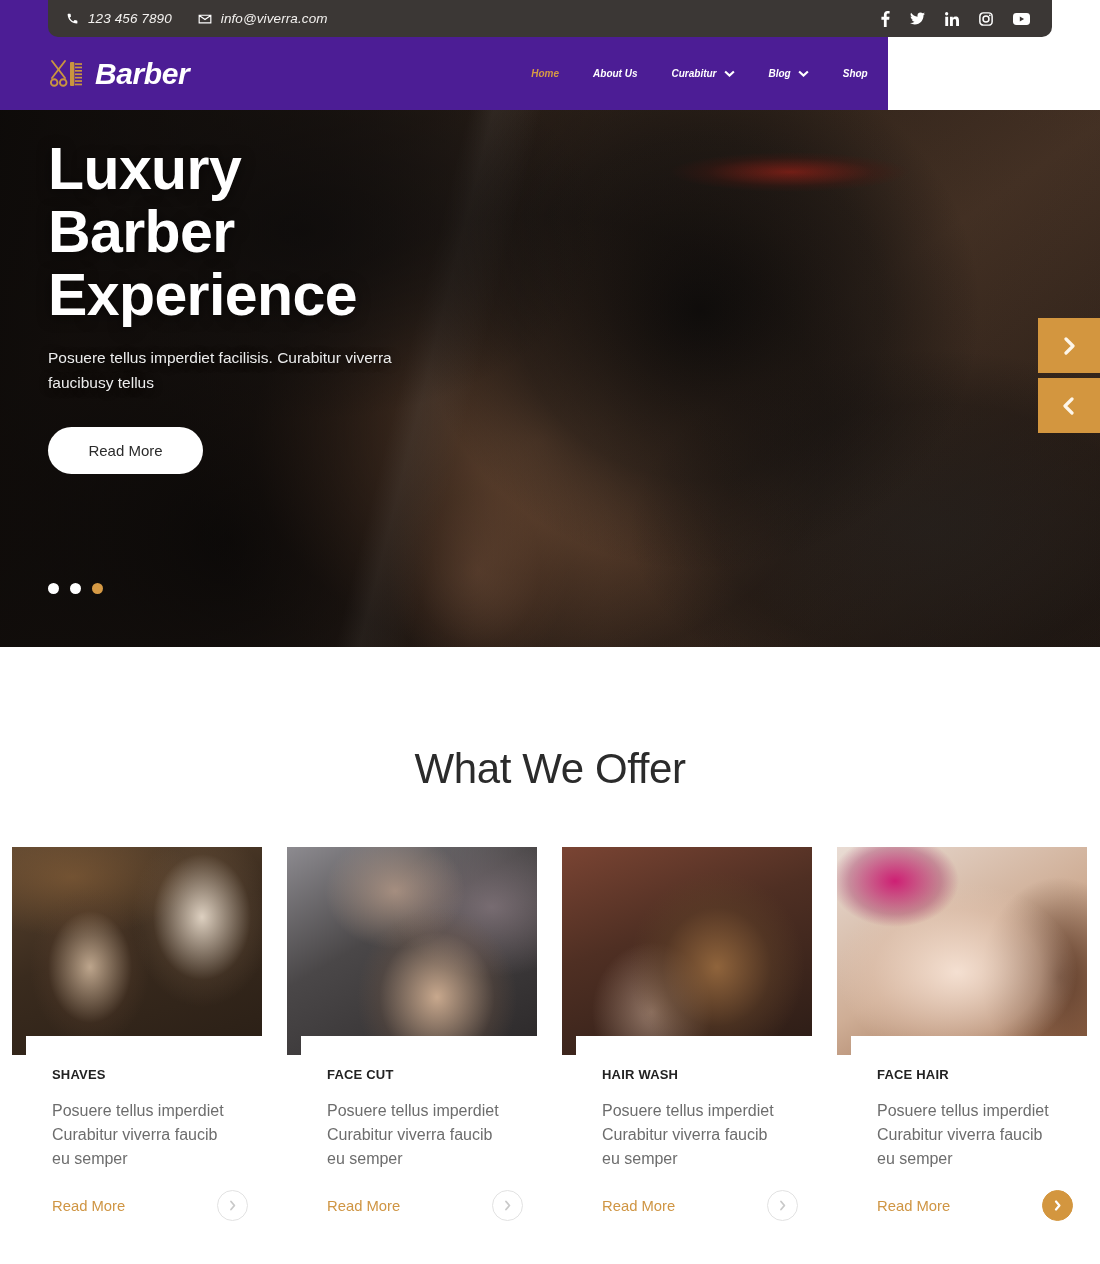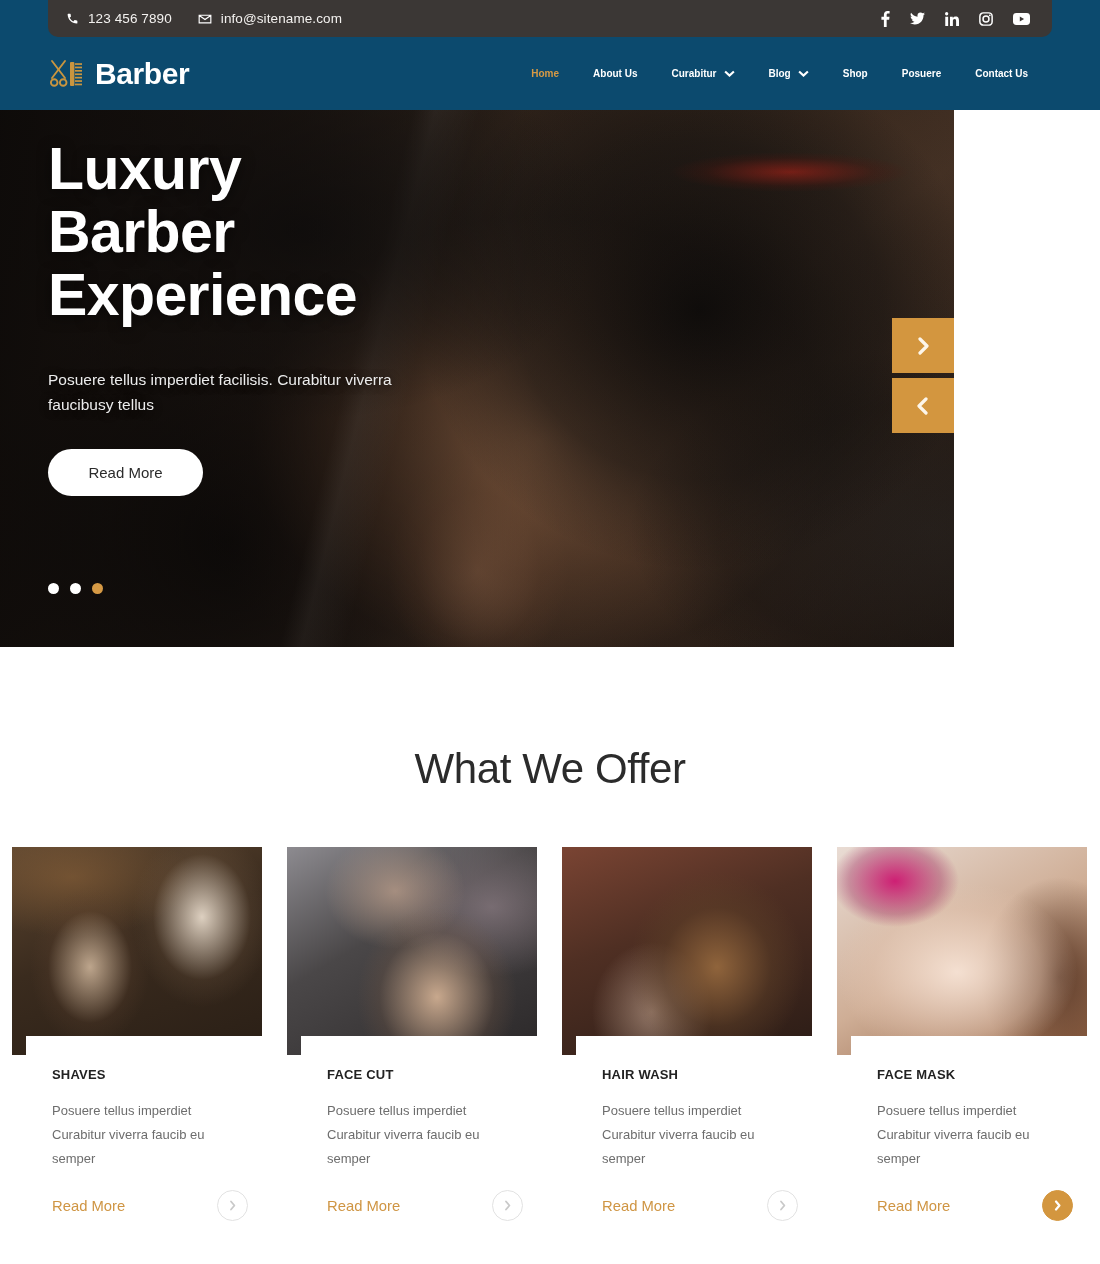--- a/index.html
+++ b/index.html
@@ -8,24 +8,25 @@
     width: 1100px;
     height: 1264px;
     overflow: hidden;
     background: #ffffff;
     font-family: "Liberation Sans", sans-serif;
   }
 
   
   .site-header {
     position: relative;
-    width: 1100px;
+    width: 888px;
     height: 110px;
-    background: #0c4a6e;
+    background: #4c1d95;
     z-index: 30;
+    font-style: italic;
   }
   .topbar {
     position: absolute;
     left: 48px;
     top: 0;
     width: 1004px;
     height: 37px;
     background: #3b3735;
     border-bottom-left-radius: 10px;
     border-bottom-right-radius: 10px;
@@ -86,21 +87,21 @@
     gap: 7px;
     white-space: nowrap;
   }
   .navlink.active { color: #d69a45; }
   .caret { display: block; }
   .caret svg { display: block; stroke: currentColor; fill: none; stroke-width: 2.4; }
 
   
   .hero {
     position: relative;
-    width: 954px;
+    width: 1100px;
     height: 537px;
     overflow: hidden;
     background: #1a1310;
   }
   .hero-photo {
     position: absolute;
     inset: 0;
     background:
       
       radial-gradient(ellipse 300px 190px at 300px 120px, rgba(20,18,17,.98) 0%, rgba(26,23,21,.5) 60%, rgba(0,0,0,0) 100%),
@@ -135,21 +136,21 @@
   .hero-title {
     color: #ffffff;
     font-size: 59px;
     line-height: 63px;
     font-weight: bold;
     letter-spacing: -.6px;
     white-space: pre-line;
     text-shadow: 0 2px 14px rgba(0,0,0,.55);
   }
   .hero-sub {
-    margin-top: 40px;
+    margin-top: 18px;
     color: #ececec;
     font-size: 15.5px;
     line-height: 25px;
     max-width: 352px;
     text-shadow: 0 1px 8px rgba(0,0,0,.6);
   }
   .hero-btn {
     display: inline-flex;
     align-items: center;
     justify-content: center;
@@ -240,21 +241,21 @@
   }
   .card-title {
     color: #222222;
     font-size: 13px;
     font-weight: bold;
     letter-spacing: .2px;
   }
   .card-text {
     margin-top: 17px;
     color: #6d6d6d;
-    font-size: 13px;
+    font-size: 16px;
     line-height: 24px;
     width: 182px;
   }
   .card-foot {
     margin-top: 19px;
     display: flex;
     align-items: center;
     width: 196px;
   }
   .card-more {
@@ -310,21 +311,21 @@
             </svg>
         </span>
         <span>123 456 7890</span>
       </a>
       <a class="topbar-item" href="#">
         <span>
           <svg width="14" height="14" viewBox="0 0 24 24">
               <path d="M2 5.5h20v13H2zM2.8 6.4l9.2 6.6 9.2-6.6" fill="none" stroke="#fff" stroke-width="2"></path>
             </svg>
         </span>
-        <span>info@sitename.com</span>
+        <span>info@viverra.com</span>
       </a>
     </div>
     <div class="topbar-social">
       <a class="soc" href="#">
         <svg width="9" height="16" viewBox="0 0 10 18">
             <path d="M6.3 18V9.8h2.8l.4-3.2H6.3V4.5c0-.9.3-1.6 1.6-1.6h1.7V.1C9.3.1 8.3 0 7.2 0 4.8 0 3.2 1.5 3.2 4.2v2.4H.4v3.2h2.8V18z"></path>
           </svg>
       </a>
       <a class="soc" href="#">
         <svg width="15" height="13" viewBox="0 0 18 15">
@@ -504,21 +505,21 @@
                 </svg>
             </span>
           </span>
         </div>
       </div>
     </article>
 
     <article class="card" style="left:837px">
       <div class="card-img ph4"></div>
       <div class="card-body">
-        <h3 class="card-title">FACE MASK</h3>
+        <h3 class="card-title">FACE HAIR</h3>
         <p class="card-text">Posuere tellus imperdiet Curabitur viverra faucib eu semper</p>
         <div class="card-foot">
           <a class="card-more" href="#">Read More</a>
           <span class="card-arrow filled">
             <span>
               <svg width="9" height="11" viewBox="0 0 9 11">
                   <path d="M3 1.5L6.4 5.5 3 9.5"></path>
                 </svg>
             </span>
           </span>

